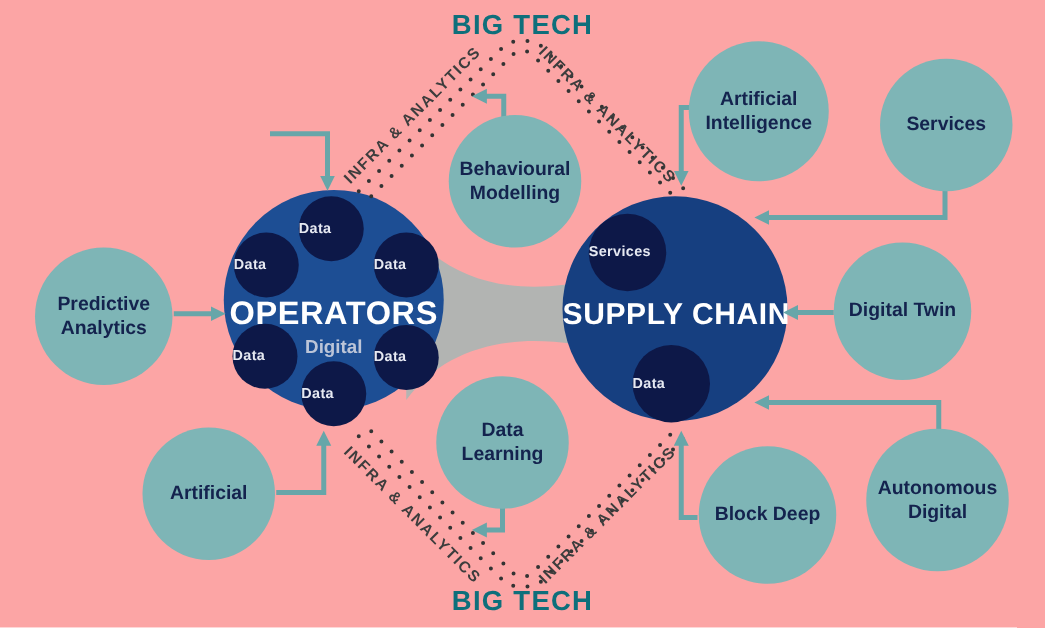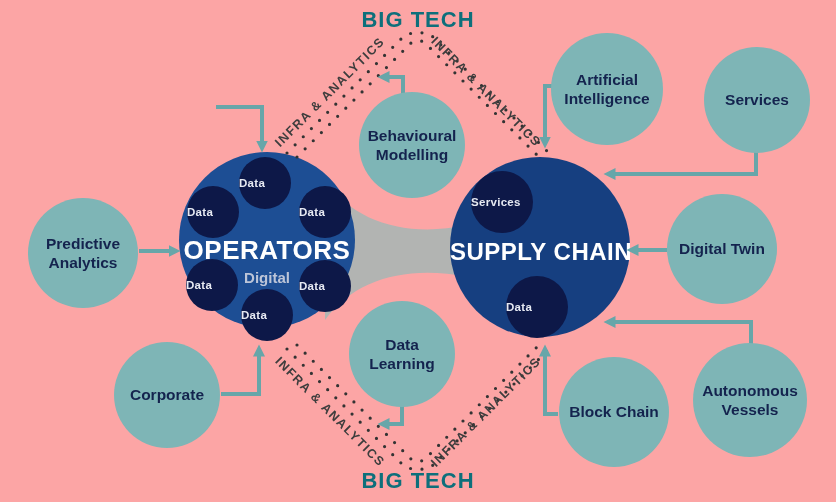--- a/index.html
+++ b/index.html
@@ -122,37 +122,37 @@
 
   <div class="infra-label rot-neg" style="left:330px; top:92px;">INFRA &amp; ANALYTICS</div>
   <div class="infra-label rot-pos" style="left:486px; top:92px;">INFRA &amp; ANALYTICS</div>
   <div class="infra-label rot-pos" style="left:330px; top:412px;">INFRA &amp; ANALYTICS</div>
   <div class="infra-label rot-neg" style="left:486px; top:412px;">INFRA &amp; ANALYTICS</div>
 
   <div class="tech-circle" style="left:28px;  top:198px; width:110px; height:110px;">
       <span>Predictive Analytics</span>
     </div>
   <div class="tech-circle" style="left:114px; top:342px; width:106px; height:106px;">
-      <span>Corporate</span>
+      <span>Artificial</span>
     </div>
   <div class="tech-circle" style="left:359px; top:92px;  width:106px; height:106px;">
       <span>Behavioural Modelling</span>
     </div>
   <div class="tech-circle" style="left:349px; top:301px; width:106px; height:106px;">
       <span>Data Learning</span>
     </div>
   <div class="tech-circle" style="left:551px; top:33px;  width:112px; height:112px;">
       <span>Artificial Intelligence</span>
     </div>
   <div class="tech-circle" style="left:704px; top:47px;  width:106px; height:106px;">
       <span>Services</span>
     </div>
   <div class="tech-circle" style="left:667px; top:194px; width:110px; height:110px;">
       <span>Digital Twin</span>
     </div>
   <div class="tech-circle" style="left:559px; top:357px; width:110px; height:110px;">
-      <span>Block Chain</span>
+      <span>Block Deep</span>
     </div>
   <div class="tech-circle" style="left:693px; top:343px; width:114px; height:114px;">
-      <span>Autonomous Vessels</span>
+      <span>Autonomous Digital</span>
     </div>
 
 </div>
 
 </body></html>

